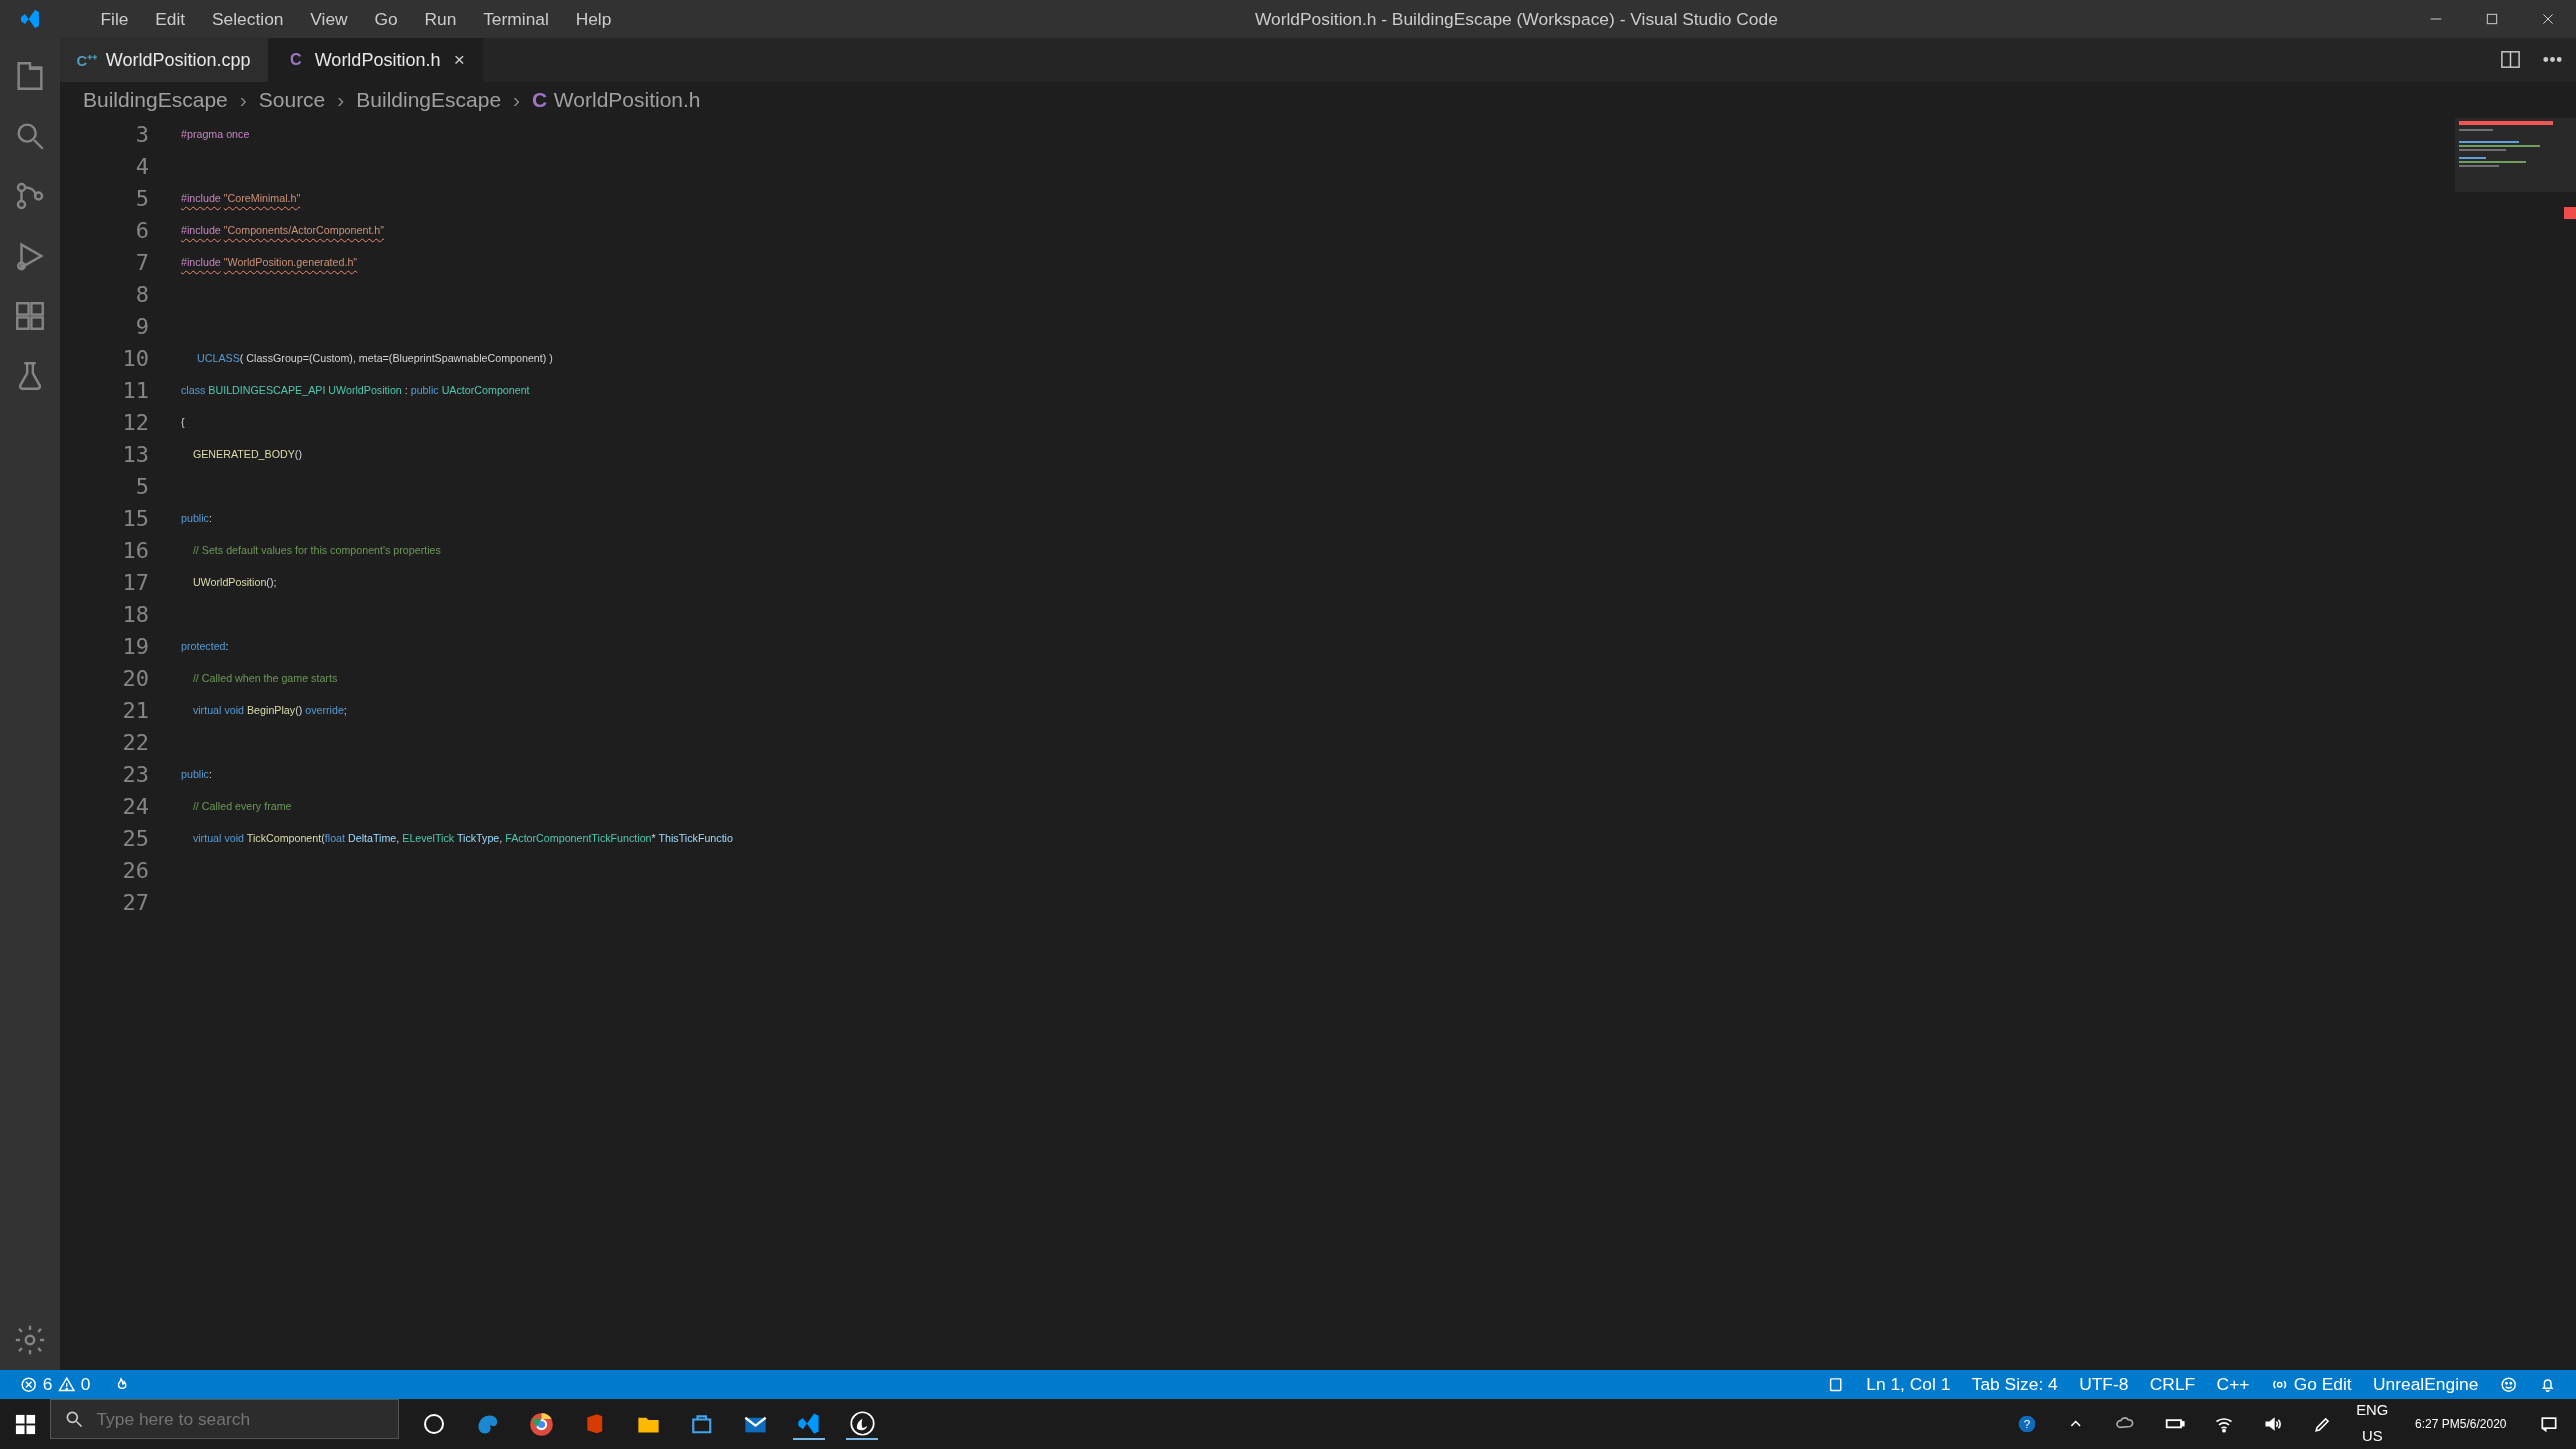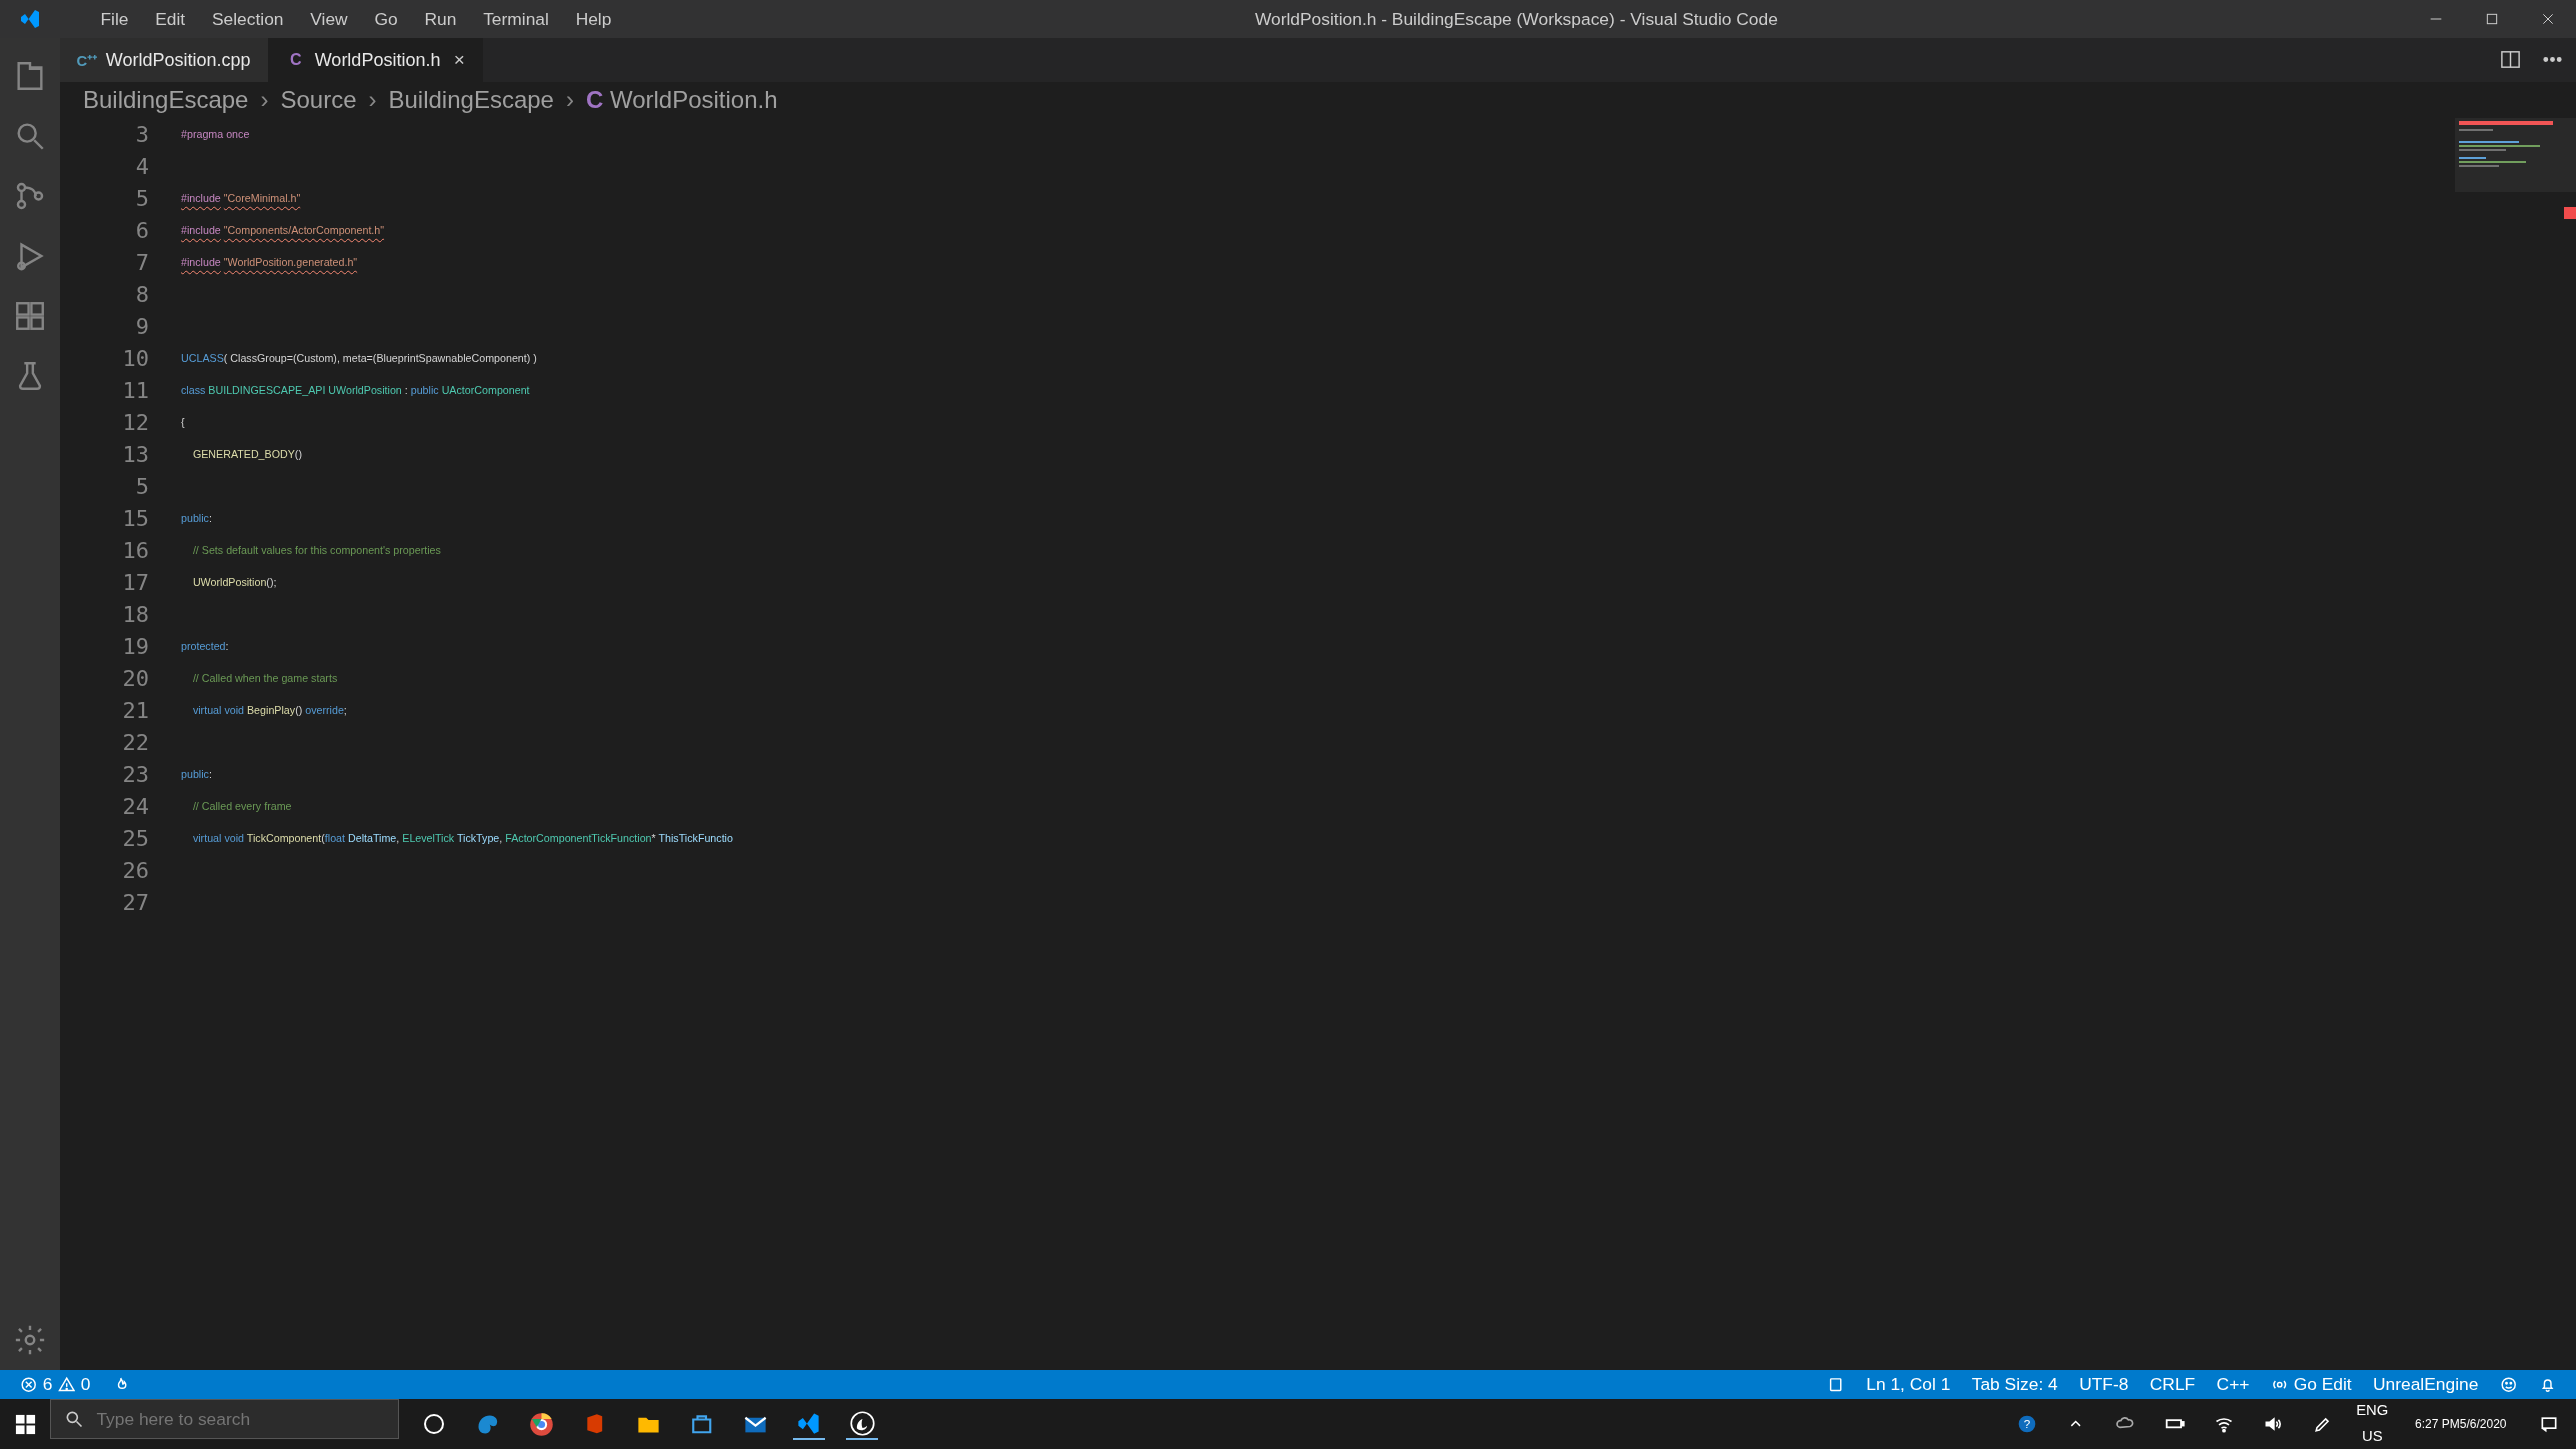--- a/index.html
+++ b/index.html
@@ -32,33 +32,33 @@
 .tab.active { background:#1e1e1e; }
 .tab .tab-icon { width:19px; height:19px; display:flex; align-items:center; justify-content:center; font-weight:bold; }
 .tab .tab-icon.cpp { color:#519aba; font-size:14.8px; }
 .tab .tab-icon.c { color:#a074c4; font-size:16px; }
 .tab .tab-label { color:#e8e8e8; }
 .tab .tab-close { color:#cccccc; font-size:19px; margin-left:4px; }
 .tabbar .tab-actions { margin-left:auto; display:flex; align-items:center; padding-right:12px; gap:19px; }
 .tabbar .tab-actions svg { width:23px; height:23px; stroke:#cccccc; fill:none; stroke-width:1.5; }
 
 
-.breadcrumbs { height: 36px; display:flex; align-items:center; padding-left: 23px; font-size: 24px; color:#a0a0a0; background:#1e1e1e; gap:12px; }
+.breadcrumbs { height: 36px; display:flex; align-items:center; padding-left: 23px; font-size: 21px; color:#a0a0a0; background:#1e1e1e; gap:12px; }
 .breadcrumbs .chev { color:#888; }
 .breadcrumbs .bc-icon { color:#a074c4; font-weight:bold; margin-right:-5.4px; }
 
 
 .editor-scroll { flex:1; display:flex; overflow:hidden; position:relative; }
 .line { display:flex; height: 32px; align-items:center; }
 .lineno { width: 121px; text-align:right; color:#858585; font-family: Consolas, monospace; font-size:22px; padding-right: 32px; }
 .code { white-space: pre; color:#d4d4d4; letter-spacing:0; }
 .kw-preproc { color:#c586c0; }
 .str { color:#ce9178; }
 .underline-err { text-decoration: underline wavy #f48771; text-decoration-thickness:1.3px; text-underline-offset:4px; }
-.kw-macro { color:#569cd6; }
+.kw-macro { color:#569cd6;margin-left:16px; }
 .kw-class { color:#569cd6; }
 .type { color:#4ec9b0; }
 .punct { color:#d4d4d4; }
 .comment { color:#6a9955; }
 .kw-access { color:#569cd6; }
 .kw-storage { color:#569cd6; }
 .func { color:#dcdcaa; }
 .param { color:#9cdcfe; }
 
 

